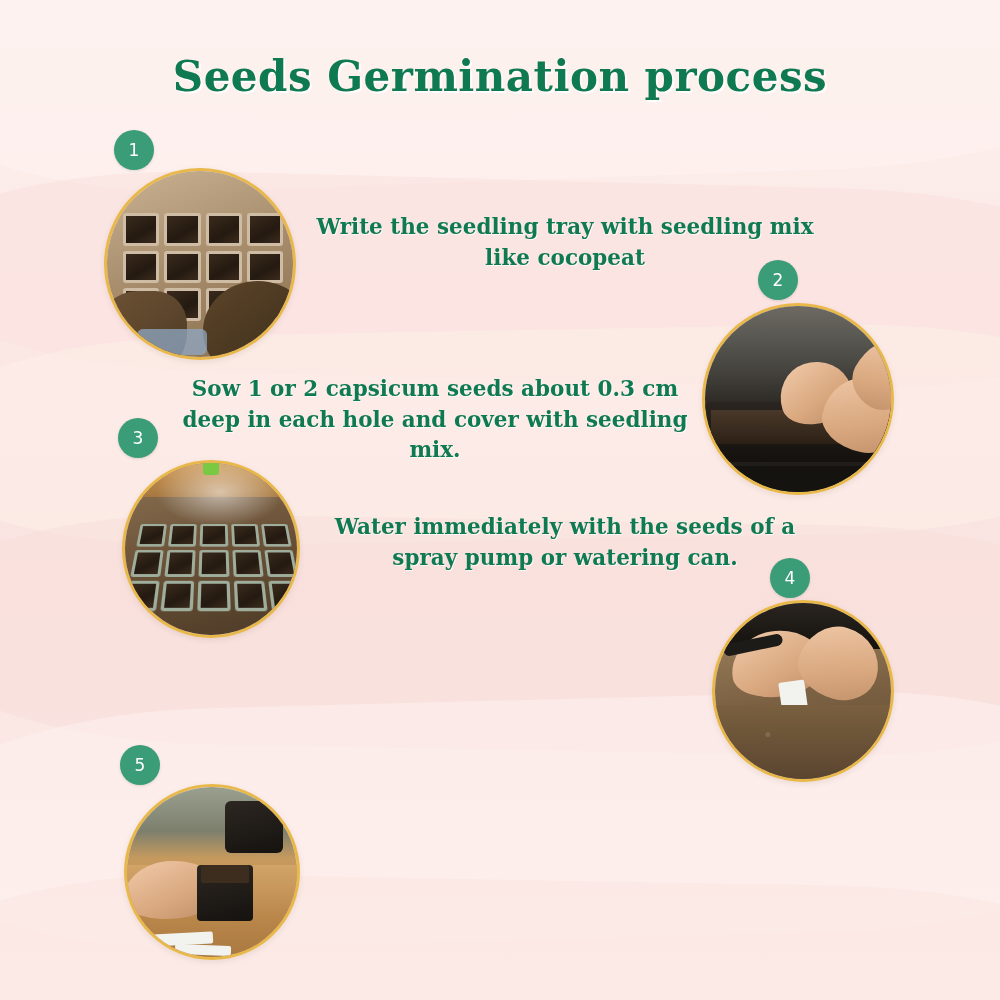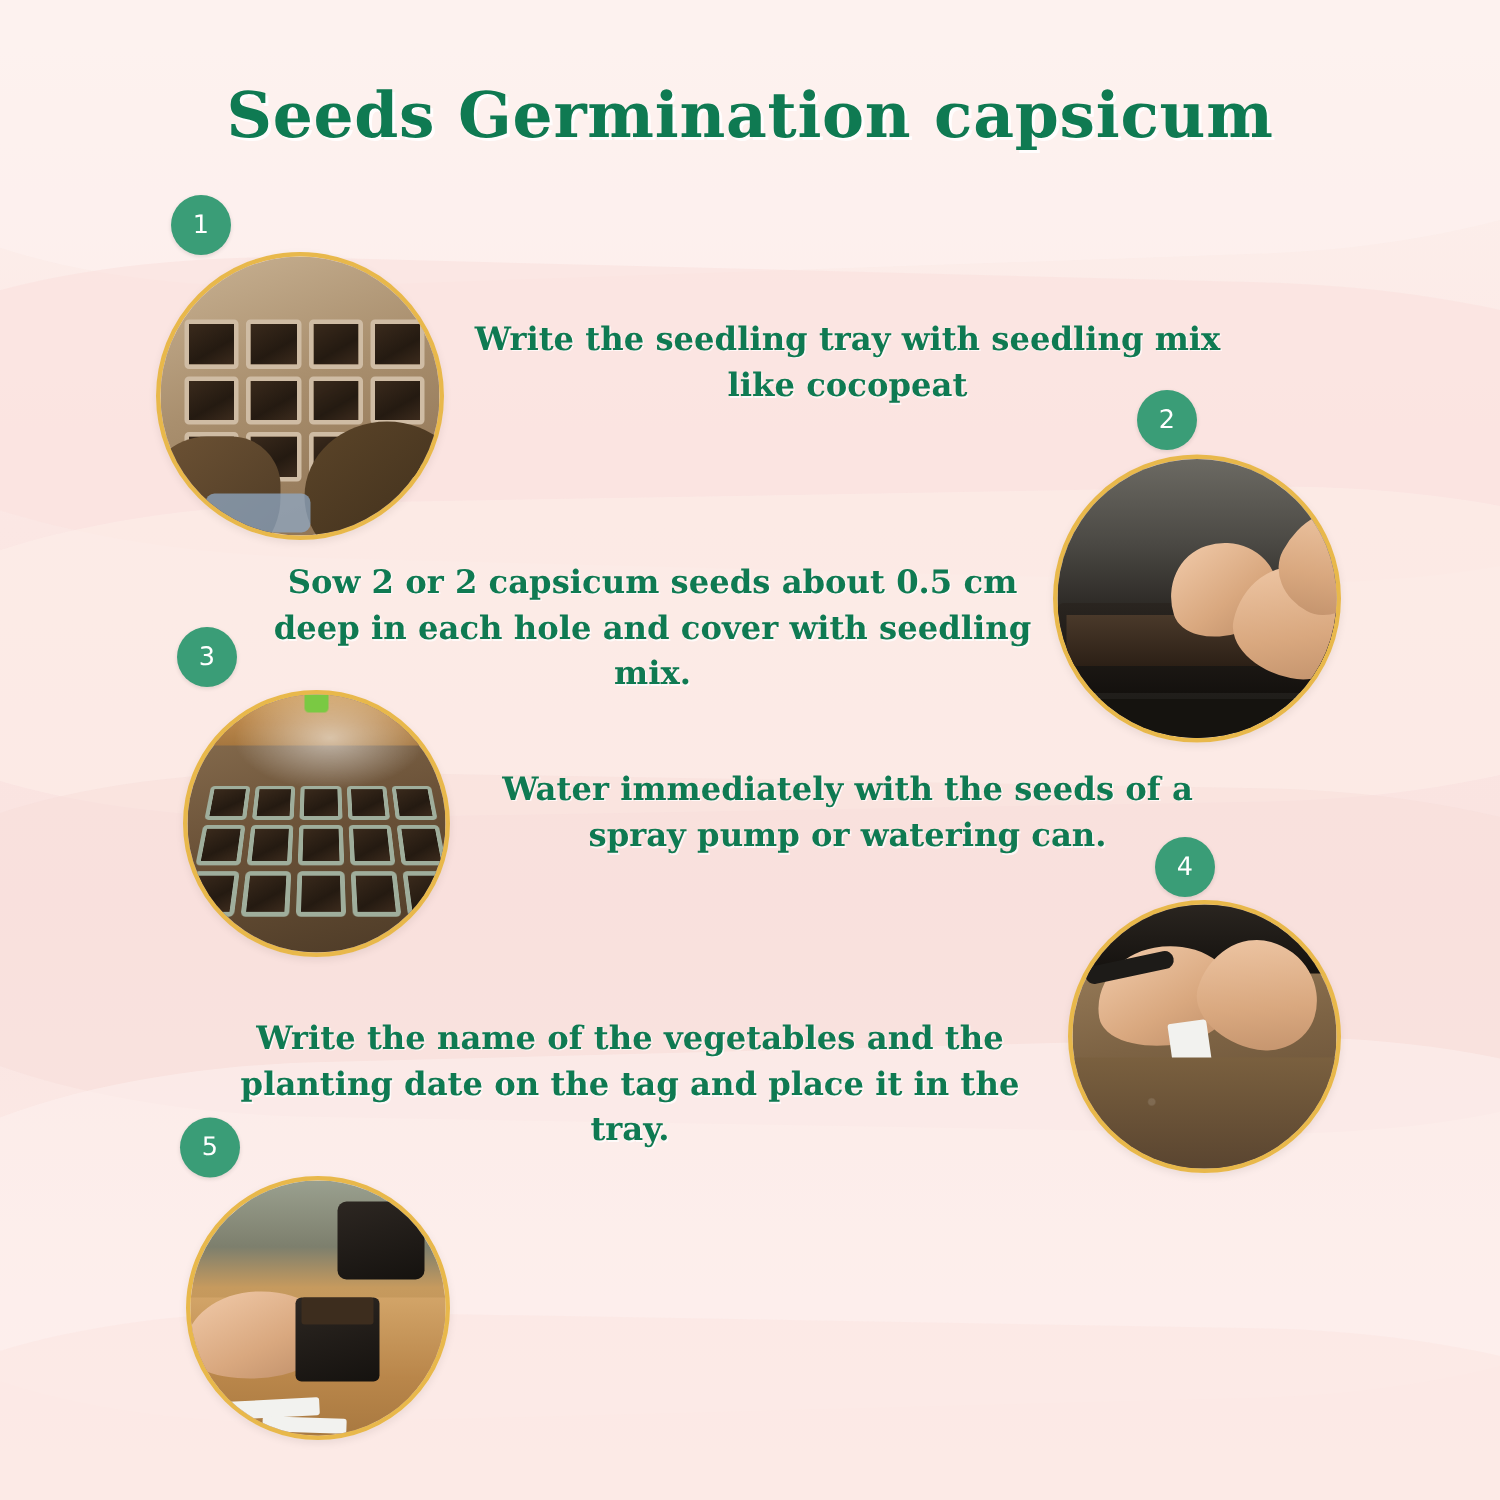--- a/index.html
+++ b/index.html
@@ -149,21 +149,21 @@
 
 <div id="infographic">
 
   <div class="wave w1"></div>
   <div class="wave w2"></div>
   <div class="wave w3"></div>
   <div class="wave w4"></div>
   <div class="wave w5"></div>
   <div class="wave w6"></div>
 
-  <div class="title">Seeds Germination capsicum</div>
+  <div class="title">Seeds Germination process</div>
 
   <div class="badge" style="left:114px; top:130px;">1</div>
   <div class="photo" style="left:104px; top:168px; width:192px; height:192px;">
     <div class="inner">
       <div class="soil-base" style="background:linear-gradient(160deg,#c9b293 0%,#a98f6e 45%,#8a6e4f 100%);"></div>
       <div class="tray-grid" style="left:16px; top:42px; width:160px; height:108px; grid-template-columns:repeat(4,1fr); grid-template-rows:repeat(3,1fr);">
         <div class="cell"></div>
           <div class="cell"></div>
           <div class="cell"></div>
           <div class="cell"></div>
@@ -188,21 +188,21 @@
     <div class="inner">
       <div style="position:absolute; inset:0; background:linear-gradient(180deg,#6c6a63 0%,#4b4944 30%,#2a2723 55%,#1b1916 100%);"></div>
       <div class="darkband" style="left:0; top:96px; width:100%; height:60px; border-radius:4px;"></div>
       <div style="position:absolute; left:6px; top:104px; width:180px; height:34px; background:linear-gradient(180deg,#4a392a,#2c2016);"></div>
       <div class="hand" style="left:74px; top:56px; width:72px; height:62px; transform:rotate(-18deg);"></div>
       <div class="hand" style="left:118px; top:72px; width:82px; height:74px; transform:rotate(12deg);"></div>
       <div class="hand" style="left:150px; top:34px; width:60px; height:70px; transform:rotate(28deg);"></div>
       <div style="position:absolute; left:0; bottom:0; width:100%; height:26px; background:#15130f;"></div>
     </div>
   </div>
-  <div class="step-text" style="left:170px; top:374px; width:530px;">Sow 2 or 2 capsicum seeds about 0.5 cm deep in each hole and cover with seedling mix.</div>
+  <div class="step-text" style="left:170px; top:374px; width:530px;">Sow 1 or 2 capsicum seeds about 0.3 cm deep in each hole and cover with seedling mix.</div>
 
   <div class="badge" style="left:118px; top:418px;">3</div>
   <div class="photo" style="left:122px; top:460px; width:178px; height:178px;">
     <div class="inner">
       <div class="soil-base" style="background:linear-gradient(165deg,#8d7354 0%,#6b5238 50%,#4c3a26 100%);"></div>
       <div class="wood" style="left:0; top:0; width:100%; height:34px;"></div>
       <div class="tray-grid" style="left:8px; top:52px; width:162px; height:96px; grid-template-columns:repeat(5,1fr); grid-template-rows:repeat(3,1fr); gap:4px; transform:perspective(200px) rotateX(26deg);">
         <div class="cell" style="border-color:#9fae9c;"></div>
           <div class="cell" style="border-color:#9fae9c;"></div>
           <div class="cell" style="border-color:#9fae9c;"></div>
@@ -230,21 +230,20 @@
     <div class="inner">
       <div class="soil-base" style="background:linear-gradient(170deg,#a58863 0%,#7d6344 50%,#5c4630 100%);"></div>
       <div class="darkband" style="left:0; top:0; width:100%; height:46px;"></div>
       <div class="hand" style="left:16px; top:28px; width:92px; height:66px; transform:rotate(-10deg);"></div>
       <div class="hand" style="left:84px; top:24px; width:80px; height:72px; transform:rotate(16deg);"></div>
       <div style="position:absolute; left:8px; top:36px; width:60px; height:12px; background:#1d1b18; border-radius:6px; transform:rotate(-12deg);"></div>
       <div class="tag" style="left:66px; top:78px; width:26px; height:42px; transform:rotate(-8deg);"></div>
       <div style="position:absolute; left:0; bottom:0; width:100%; height:74px; background:radial-gradient(circle at 30% 40%, rgba(255,255,255,.12) 0 2px, transparent 3px), linear-gradient(180deg,#7a603f,#5a4530);"></div>
     </div>
   </div>
-  <div class="step-text" style="left:140px; top:678px; width:560px;">Write the name of the vegetables and the planting date on the tag and place it in the tray.</div>
 
   <div class="badge" style="left:120px; top:745px;">5</div>
   <div class="photo" style="left:124px; top:784px; width:176px; height:176px;">
     <div class="inner">
       <div style="position:absolute; inset:0; background:linear-gradient(180deg,#9aa08f 0%,#7d7f6d 26%,#c69a5e 42%,#b98a4c 100%);"></div>
       <div class="potdark" style="right:14px; top:14px; width:58px; height:52px; border-radius:6px;"></div>
       <div class="wood" style="left:0; top:78px; width:100%; height:98px;"></div>
       <div class="hand" style="left:-4px; top:74px; width:96px; height:58px; transform:rotate(-6deg);"></div>
       <div class="potdark" style="left:70px; top:78px; width:56px; height:56px;"></div>
       <div style="position:absolute; left:74px; top:78px; width:48px; height:18px; background:#3d2d1e; border-radius:2px;"></div>

